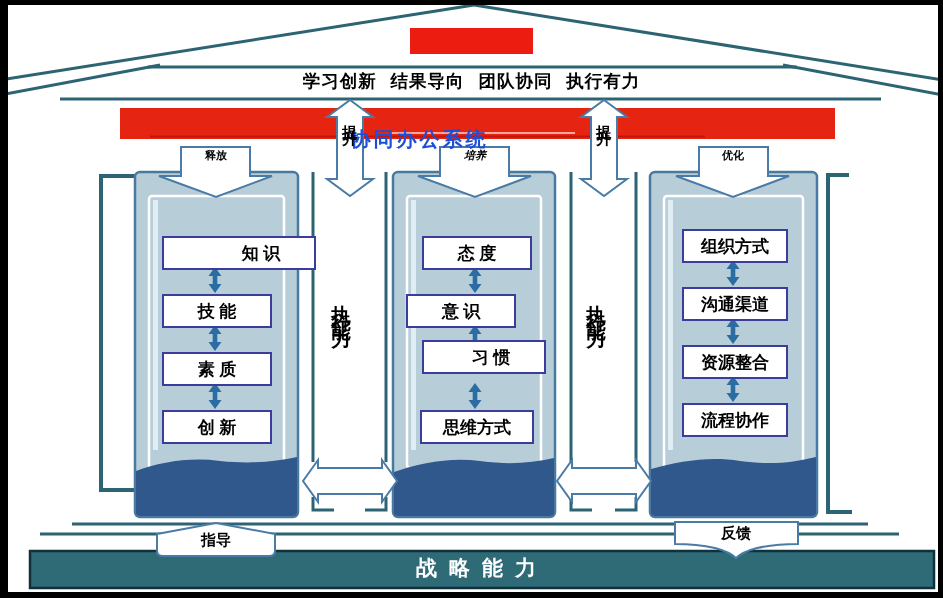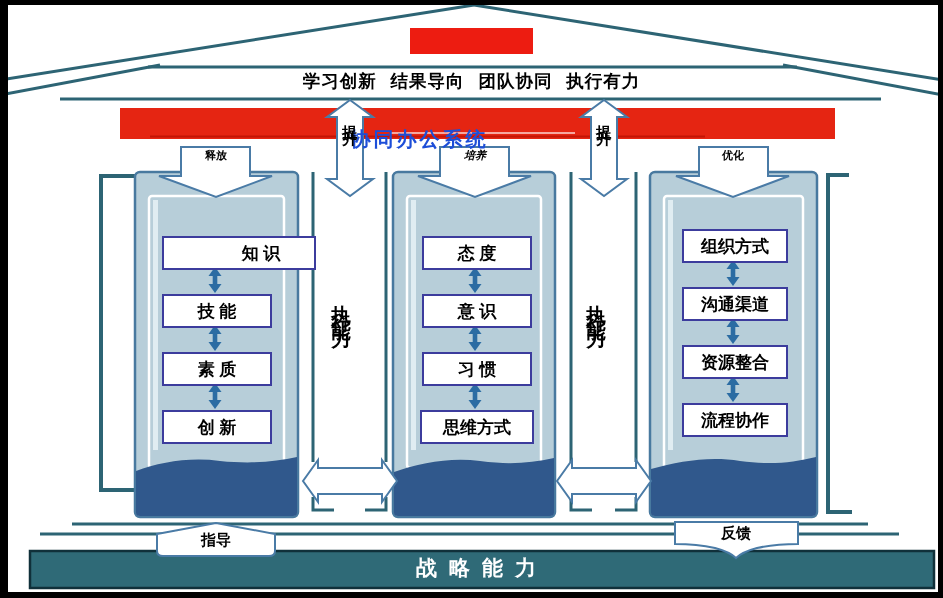--- a/index.html
+++ b/index.html
@@ -118,22 +118,22 @@
   <div class="t plabel" style="left:166px;top:149px;width:100px;">释放</div>
   <div class="t plabel" style="left:425px;top:149px;width:100px;font-style:italic;">培养</div>
   <div class="t plabel" style="left:683px;top:149px;width:100px;">优化</div>
 
   <div class="box" style="left:162px;top:236px;width:106px;height:30px;padding-left:44px;">知 识</div>
   <div class="box" style="left:162px;top:294px;width:106px;height:30px;">技 能</div>
   <div class="box" style="left:162px;top:352px;width:106px;height:30px;">素 质</div>
   <div class="box" style="left:162px;top:410px;width:106px;height:30px;">创 新</div>
 
   <div class="box" style="left:422px;top:236px;width:106px;height:30px;">态 度</div>
-  <div class="box" style="left:422px;top:294px;width:106px;height:30px;">意 识</div>
-  <div class="box" style="left:422px;top:352px;width:106px;height:30px;">习 惯</div>
+  <div class="box" style="left:406px;top:294px;width:106px;height:30px;font-family:Liberation Serif, serif;">意 识</div>
+  <div class="box" style="left:422px;top:340px;width:106px;height:30px;padding-left:14px;">习 惯</div>
   <div class="box" style="left:420px;top:410px;width:110px;height:30px;">思维方式</div>
 
   <div class="box" style="left:682px;top:287px;width:102px;height:30px;">沟通渠道</div>
   <div class="box" style="left:682px;top:229px;width:102px;height:30px;">组织方式</div>
   <div class="box" style="left:682px;top:345px;width:102px;height:30px;text-align:right;">资源整合</div>
   <div class="box" style="left:682px;top:403px;width:102px;height:30px;">流程协作</div>
 
   <div class="t vert lift" style="left:341px;top:113px;">提升</div>
   <div class="t vert lift" style="left:595px;top:113px;">提升</div>
   <div class="t vert exec" style="left:330px;top:289px;">执行能力</div>

